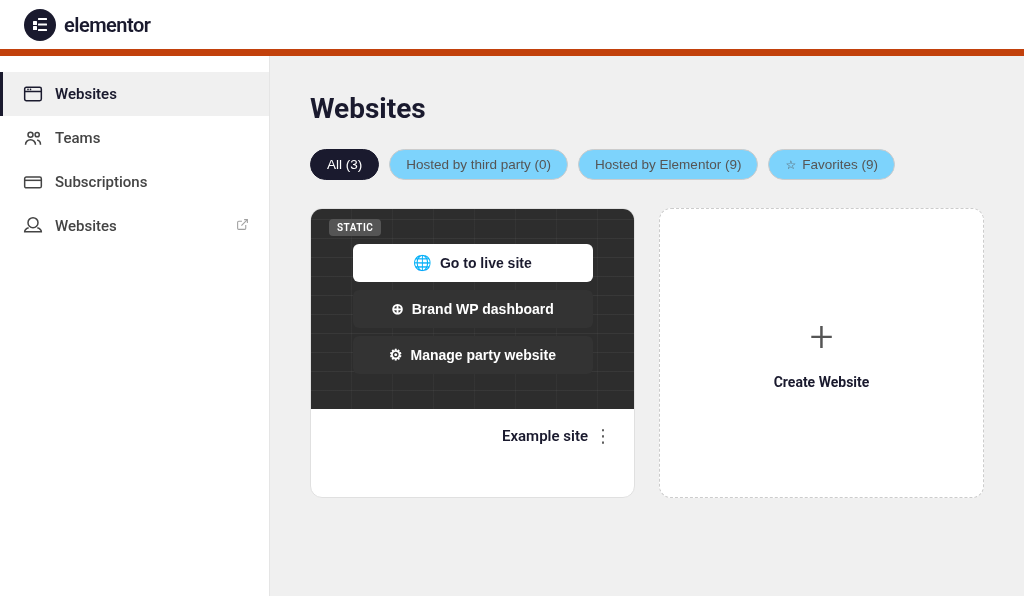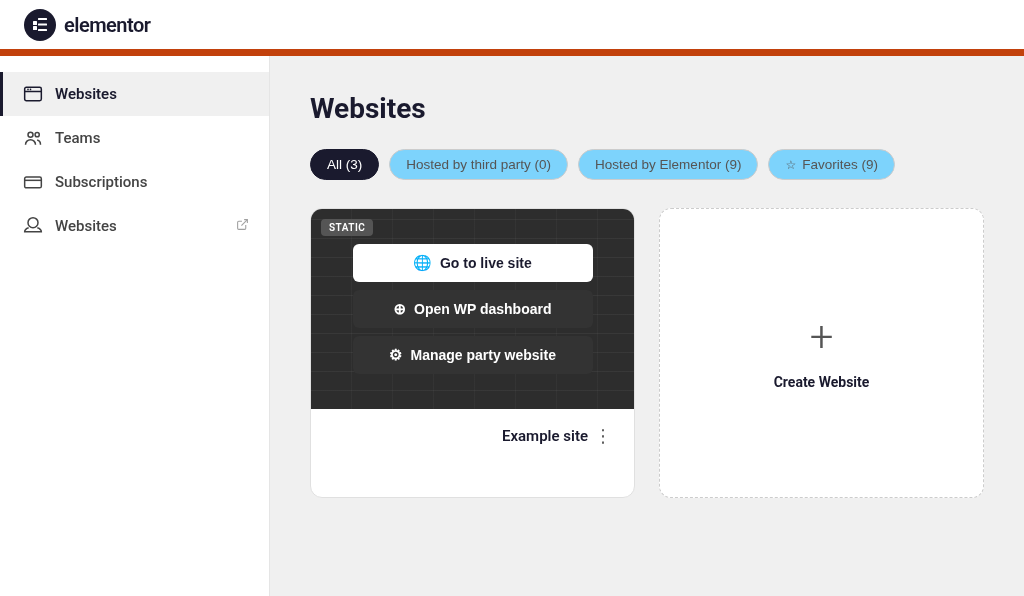--- a/index.html
+++ b/index.html
@@ -172,21 +172,21 @@
       display: flex;
       flex-direction: column;
       align-items: center;
       justify-content: center;
       gap: 10px;
       overflow: hidden;
     }
     .static-badge {
       position: absolute;
       top: 10px;
-      left: 10px;
+      left: 18px;
       background: #555;
       color: #fff;
       font-size: 10px;
       font-weight: 600;
       padding: 3px 8px;
       border-radius: 4px;
       letter-spacing: 0.5px;
     }
     .card-bg-lines {
       position: absolute;
@@ -383,21 +383,21 @@
           <span class="static-badge">STATIC</span>
           <div class="card-actions">
 
             <button class="card-action-btn btn-light">
               <span class="btn-icon">🌐</span>
               <span>Go to live site</span>
             </button>
 
             <button class="card-action-btn btn-dark">
               <span class="btn-icon">⊕</span>
-              <span>Open WP dashboard</span>
+              <span>Brand WP dashboard</span>
             </button>
 
             <button class="card-action-btn btn-dark">
               <span class="btn-icon">⚙</span>
               <span>Manage party website</span>
             </button>
 
           </div>
         </div>
         <div class="card-footer">

